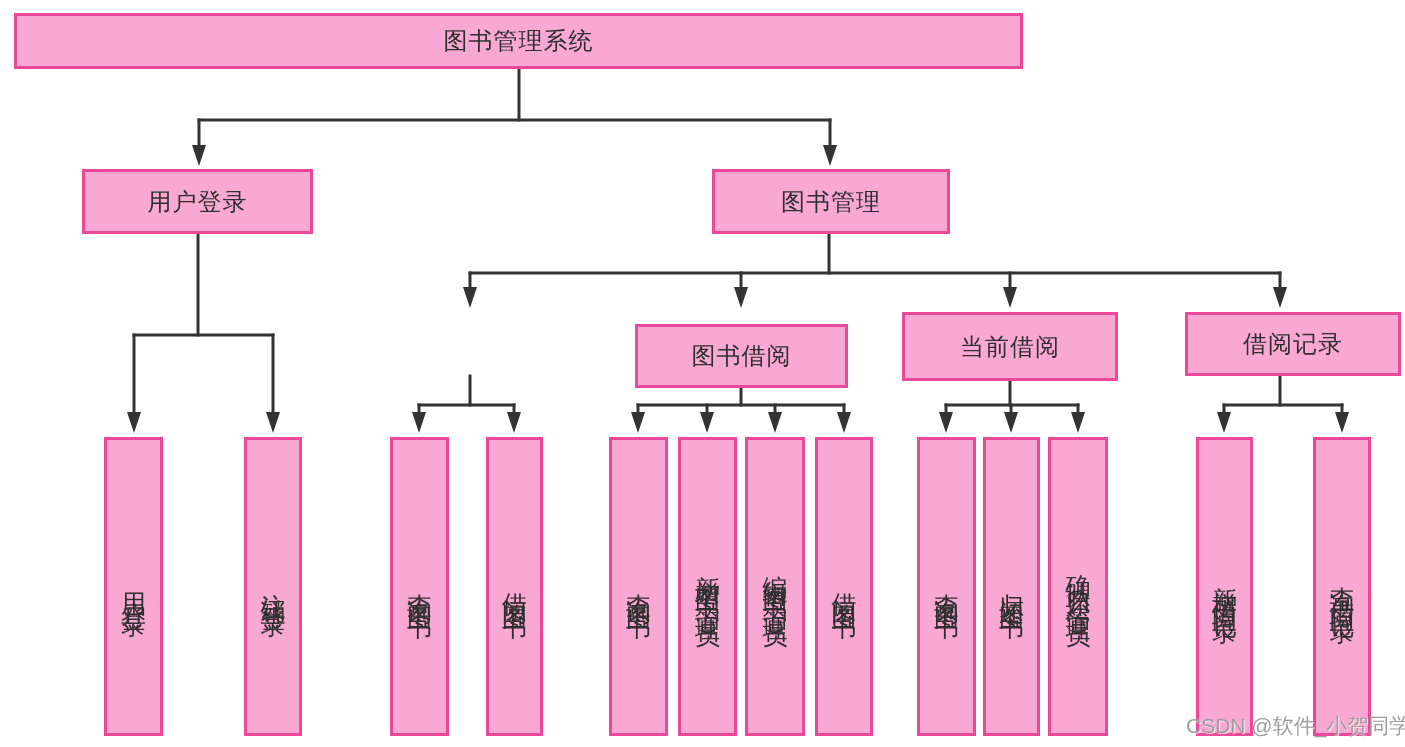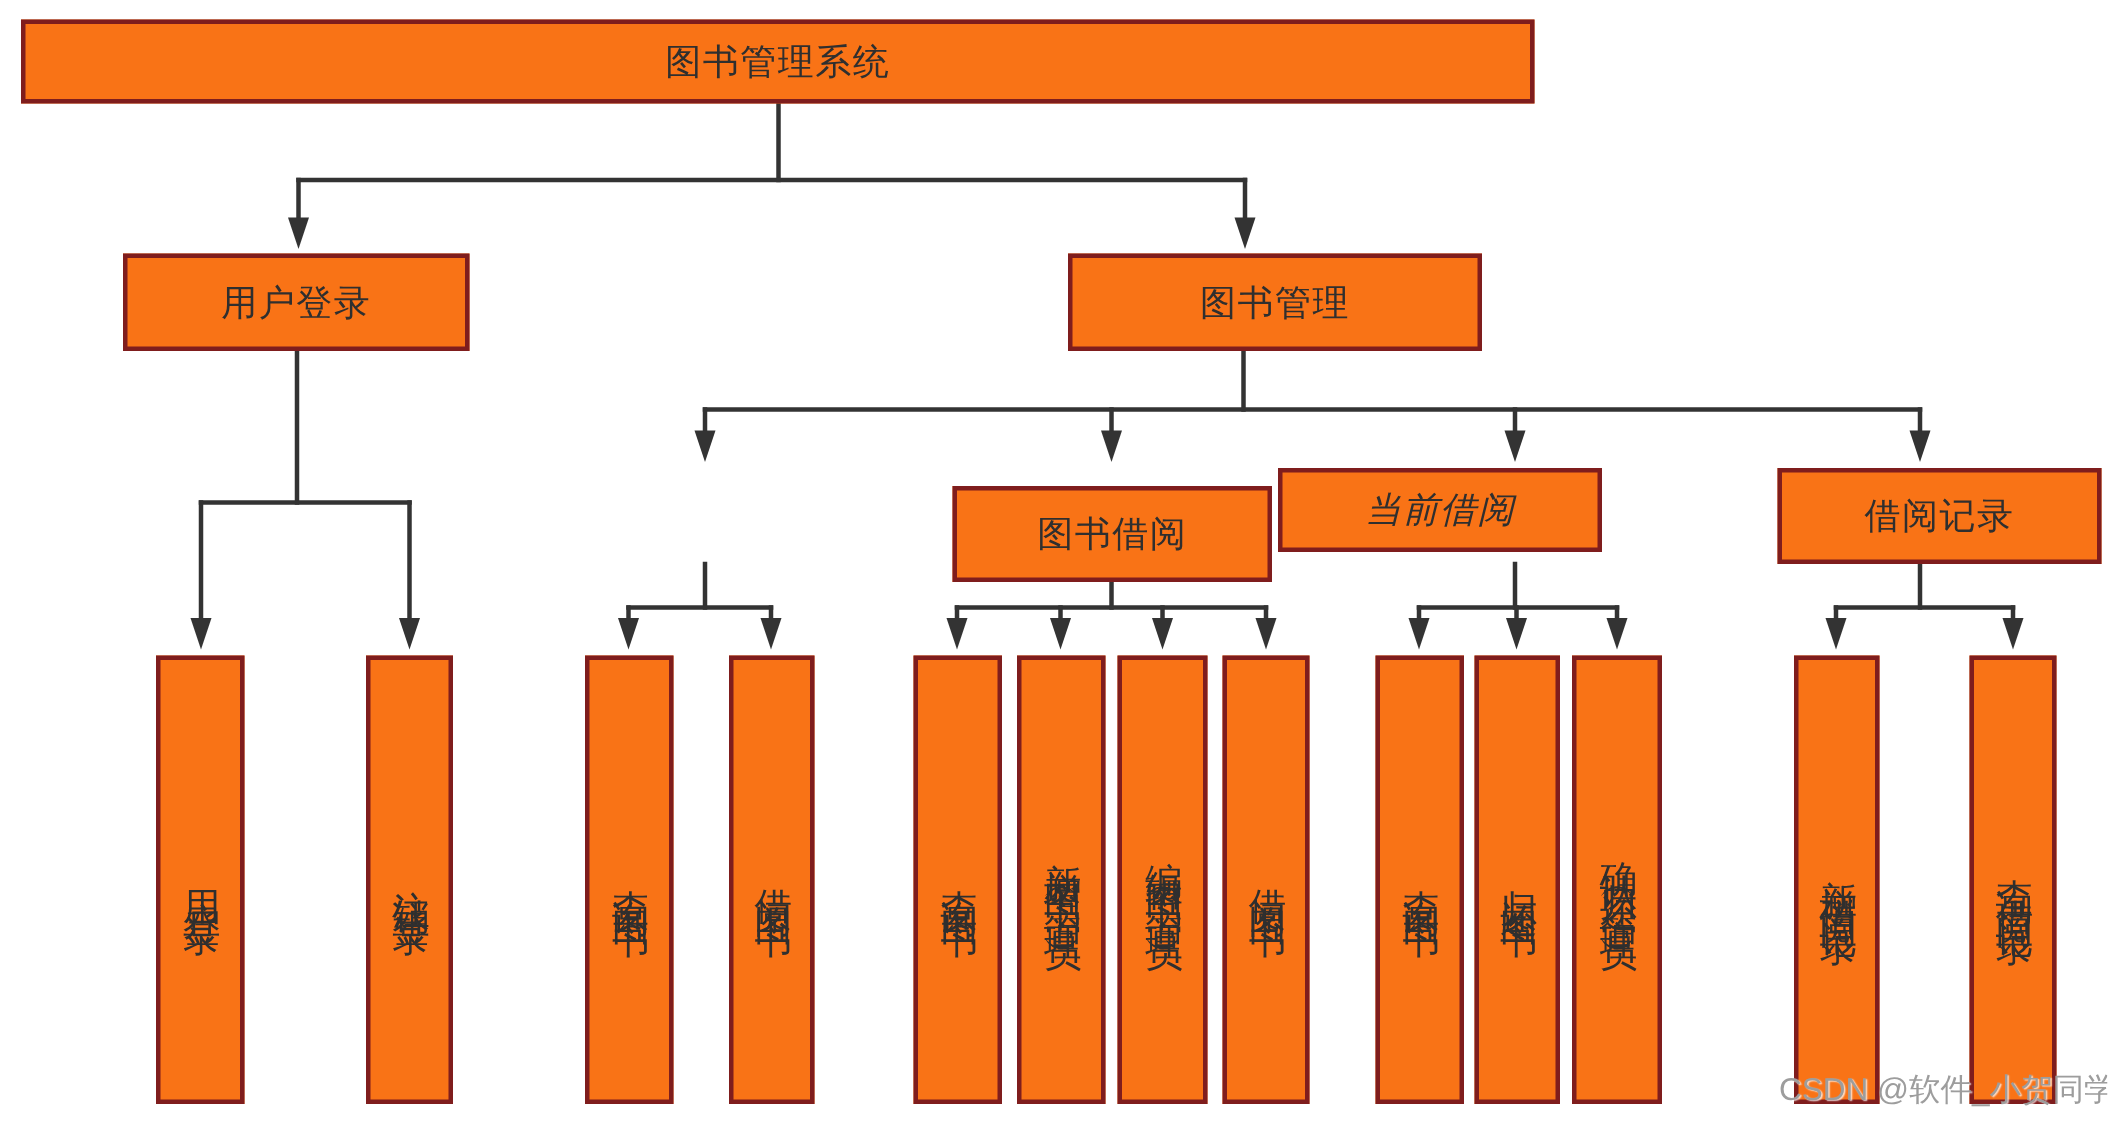--- a/index.html
+++ b/index.html
@@ -2,21 +2,21 @@
 <html><head>
 <meta charset="utf-8">
 <style>
   html,body{margin:0;padding:0;background:#ffffff;}
   .canvas{
     position:relative;width:1405px;height:747px;background:#ffffff;
     font-family:"Liberation Sans",sans-serif;overflow:hidden;
   }
   .connector-layer{position:absolute;left:0;top:0;width:1405px;height:747px;}
   .node{
-    position:absolute;background:#f97316;border:3px solid #7f1d1d;
+    position:absolute;background:#f9a8d4;border:3px solid #ec4899;
     box-sizing:border-box;display:flex;align-items:center;justify-content:center;
     color:#2f2f2f;
   }
   .hbox .lbl{font-size:24px;letter-spacing:1px;white-space:nowrap;}
   .vbox .lbl{
     writing-mode:vertical-rl;text-orientation:mixed;
     font-size:25px;letter-spacing:7px;line-height:1;
   }
   .watermark{
     position:absolute;left:1186px;top:712px;width:212px;
@@ -84,28 +84,28 @@
       <polygon points="1335,412 1349,412 1342,433" fill="#333333"></polygon>
     </svg>
 
   <div class="node hbox" style="left:14px;top:13px;width:1009px;height:56px;">
     <span class="lbl">图书管理系统</span>
   </div>
 
   <div class="node hbox" style="left:82px;top:169px;width:231px;height:65px;">
     <span class="lbl">用户登录</span>
   </div>
-  <div class="node hbox" style="left:712px;top:169px;width:276px;height:65px;">
+  <div class="node hbox" style="left:712px;top:169px;width:238px;height:65px;">
     <span class="lbl">图书管理</span>
   </div>
 
   <div class="node hbox" style="left:635px;top:312px;width:213px;height:64px;margin-top:12px;">
     <span class="lbl">图书借阅</span>
   </div>
-  <div class="node hbox" style="left:852px;top:312px;width:216px;height:56px;font-style:italic;">
+  <div class="node hbox" style="left:902px;top:312px;width:216px;height:69px;">
     <span class="lbl">当前借阅</span>
   </div>
   <div class="node hbox" style="left:1172px;top:312px;width:216px;height:64px;margin-left:13px;">
     <span class="lbl">借阅记录</span>
   </div>
 
   <div class="node vbox" style="left:104px;top:437px;width:59px;height:299px;">
     <span class="lbl">用户登录</span>
   </div>
   <div class="node vbox" style="left:244px;top:437px;width:58px;height:299px;">

